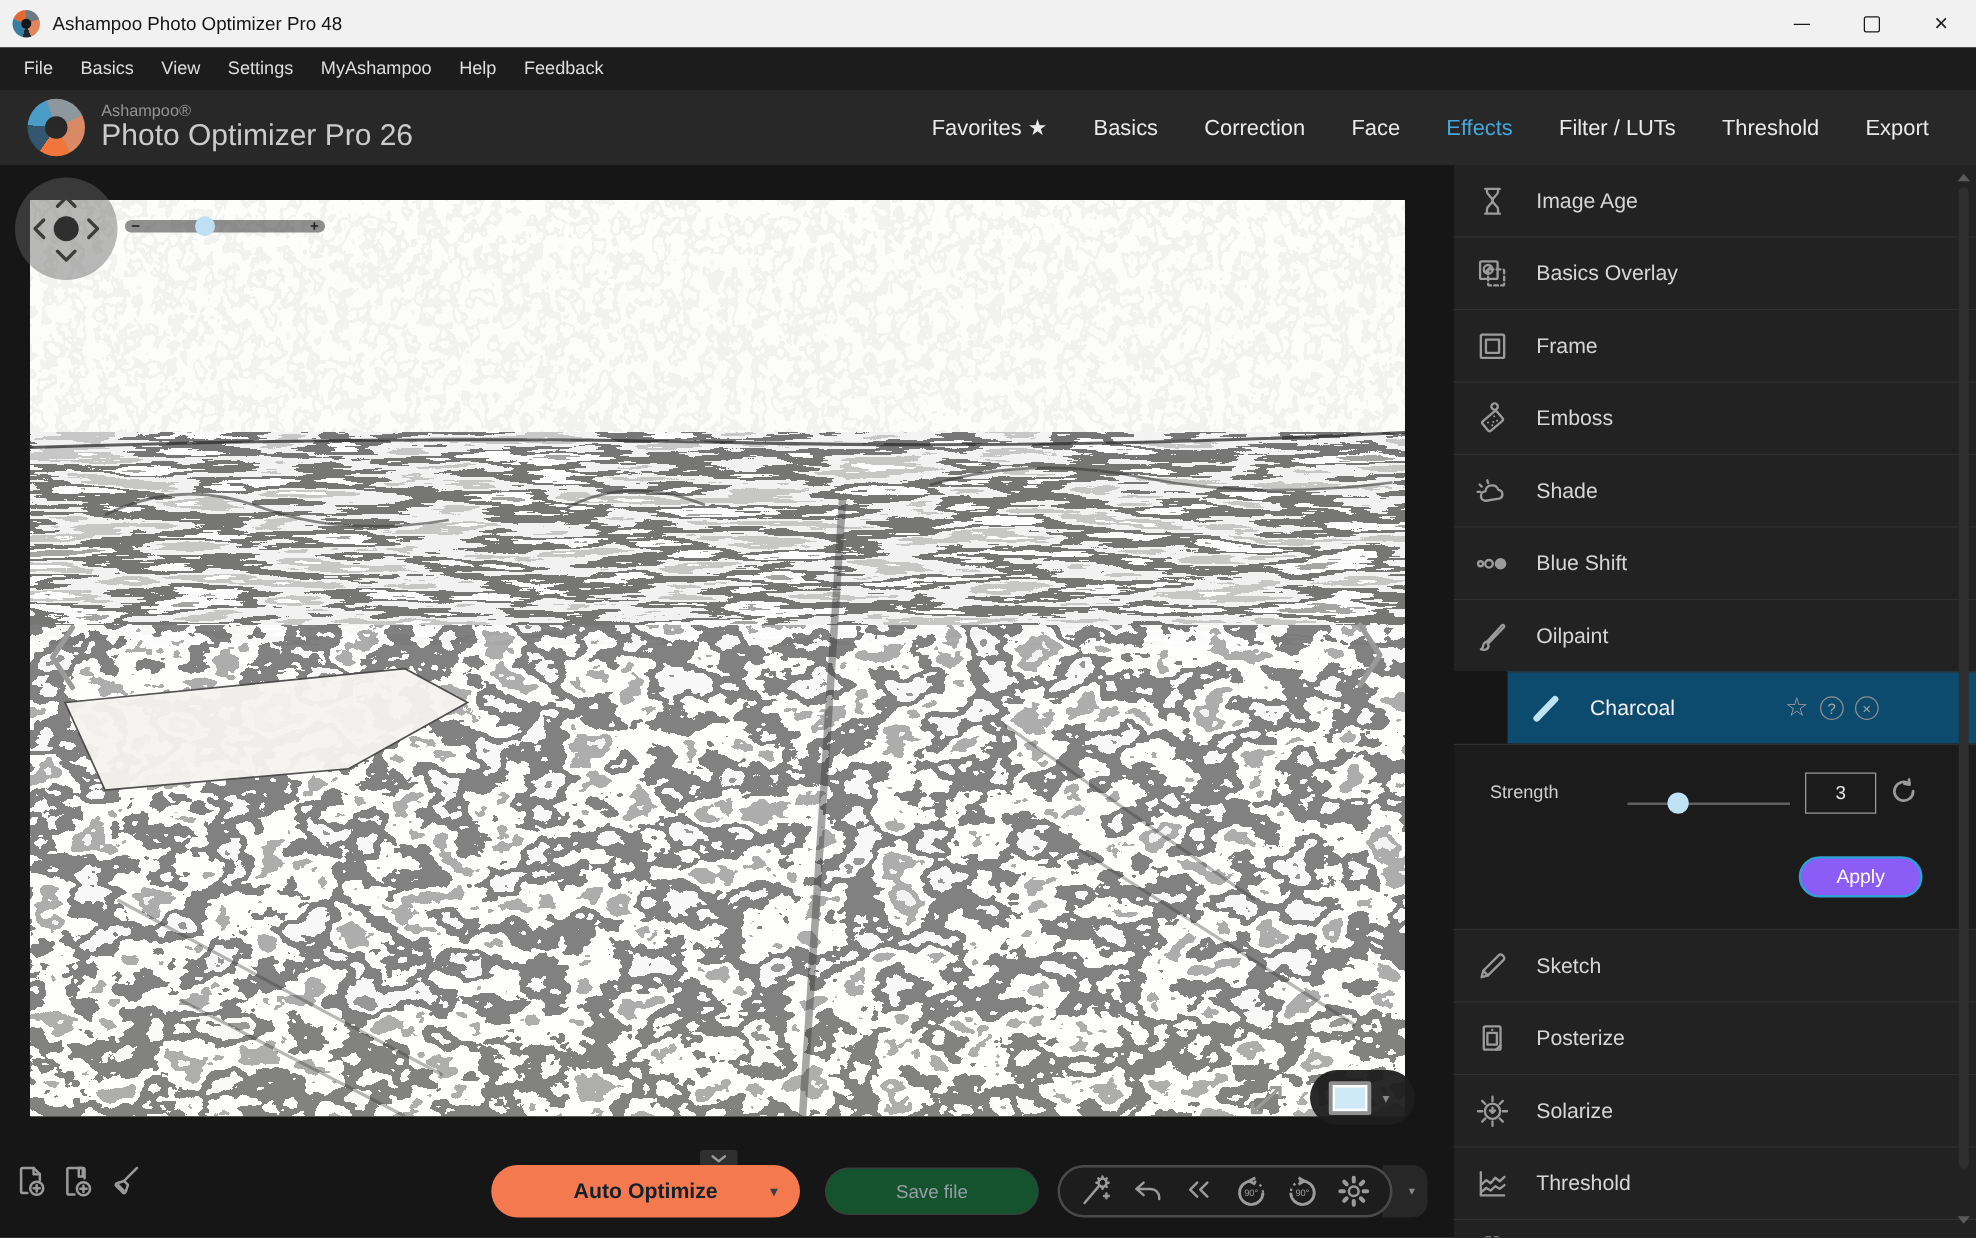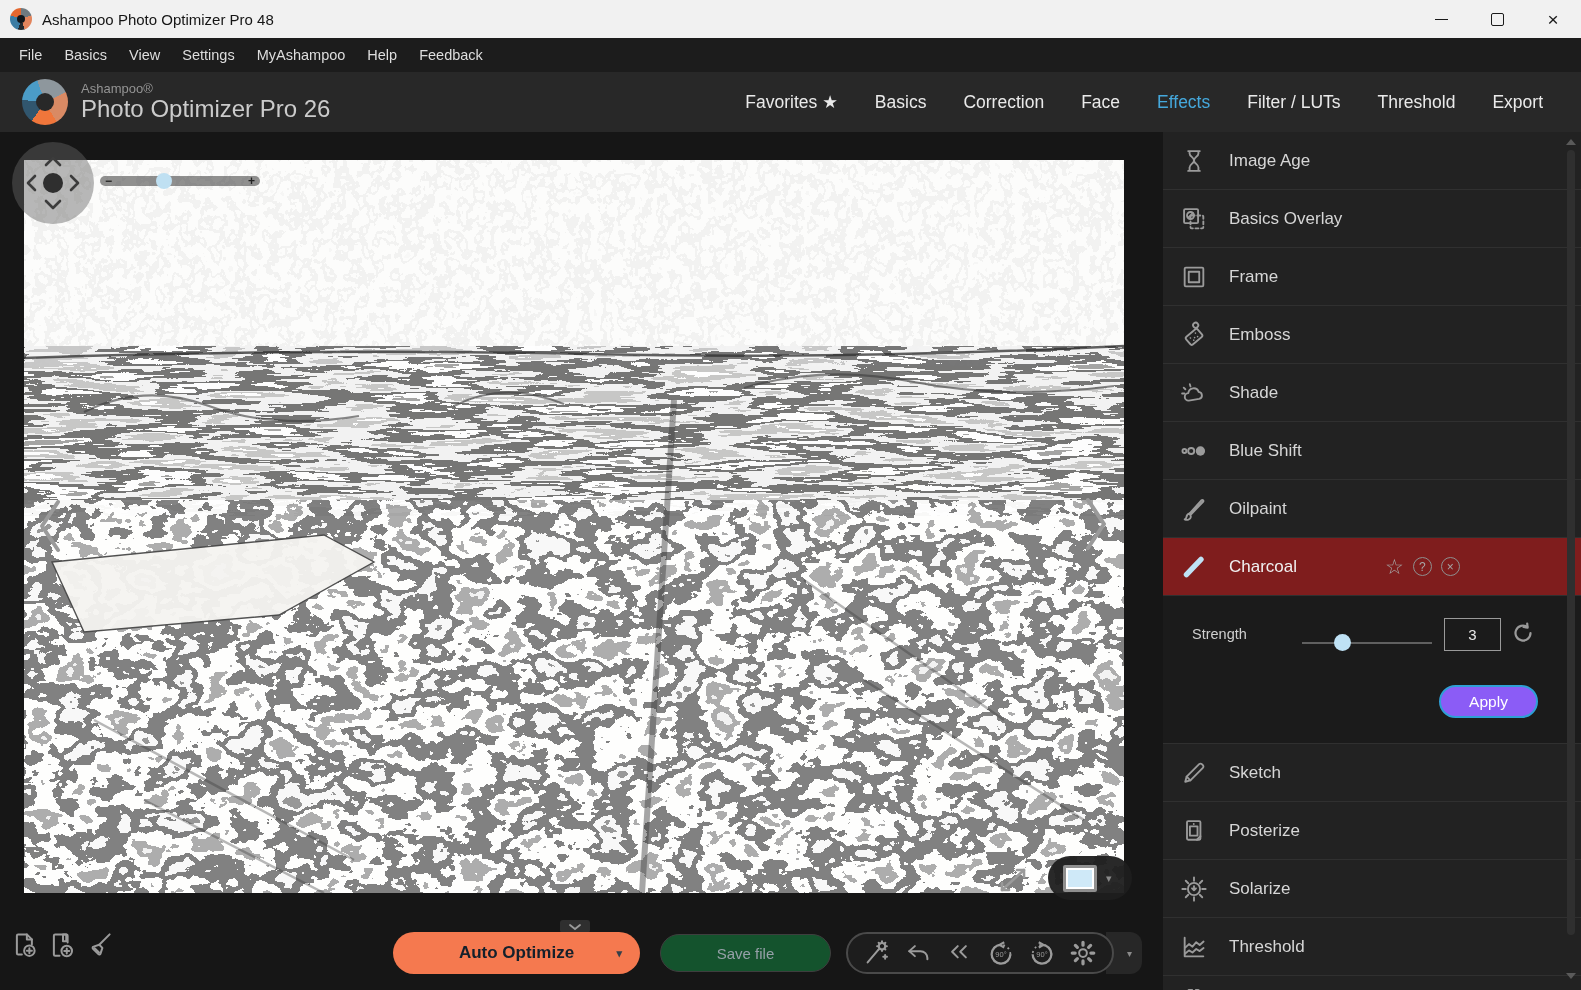--- a/index.html
+++ b/index.html
@@ -51,21 +51,21 @@
   .viewpill{left:1048px;top:856px;width:84px;height:44px;border-radius:22px;background:rgba(30,30,30,.95);
             display:flex;align-items:center;}
   .viewrect{width:34px;height:27px;border:3px solid #8f8f8f;background:#cfe9f8;box-shadow:inset 0 0 0 2px #fff;
             margin-left:15px;border-radius:2px;box-sizing:border-box;}
   .viewcaret{color:#8a8a8a;font-size:11px;margin-left:9px;}
 
   
   .fxlist{left:1163px;top:132px;width:418px;height:858px;background:#161616;}
   .fxrow{height:57px;display:flex;align-items:center;background:#222;border-top:1px solid #303030;position:relative;cursor:default;}
   .fxrow:first-child{border-top:none;}
-  .fxrow.selected{background:#7f1d1d;}
+  .fxrow.selected{background:#0c4a6e;margin-left:43px;}
   .fxicon{width:28px;height:28px;margin:0 21px 0 17px;flex:0 0 auto;}
   .fxlbl{color:#d6d6d6;font-size:17px;}
   .fxrow.selected .fxlbl{color:#f0f0f0;}
   .selextras{position:absolute;left:222px;display:flex;align-items:center;gap:9px;}
   .star{font-size:21px;color:#a6a6a6;}
   .ocircle{width:19px;height:19px;border:1.6px solid #8f8f8f;border-radius:50%;display:flex;align-items:center;
            justify-content:center;font-size:12px;color:#a6a6a6;box-sizing:border-box;}
   .strengthpanel{height:147px;background:#1b1b1b;border-top:1px solid #303030;position:relative;}
   .slbl{position:absolute;left:29px;top:30px;font-size:14.5px;color:#cfcfcf;}
   .strack{position:absolute;left:139px;top:46px;width:130px;height:2px;background:#606060;}

